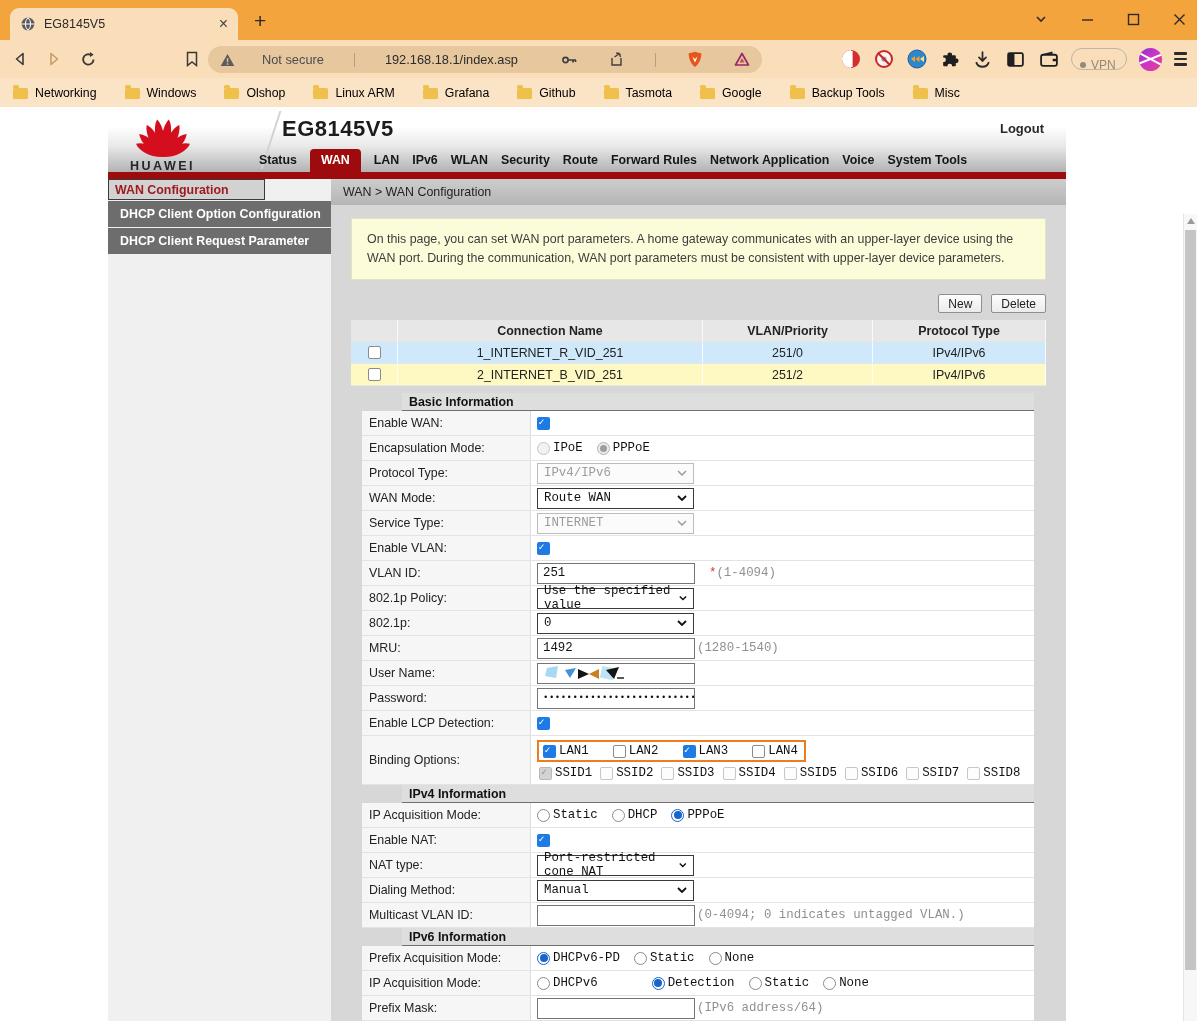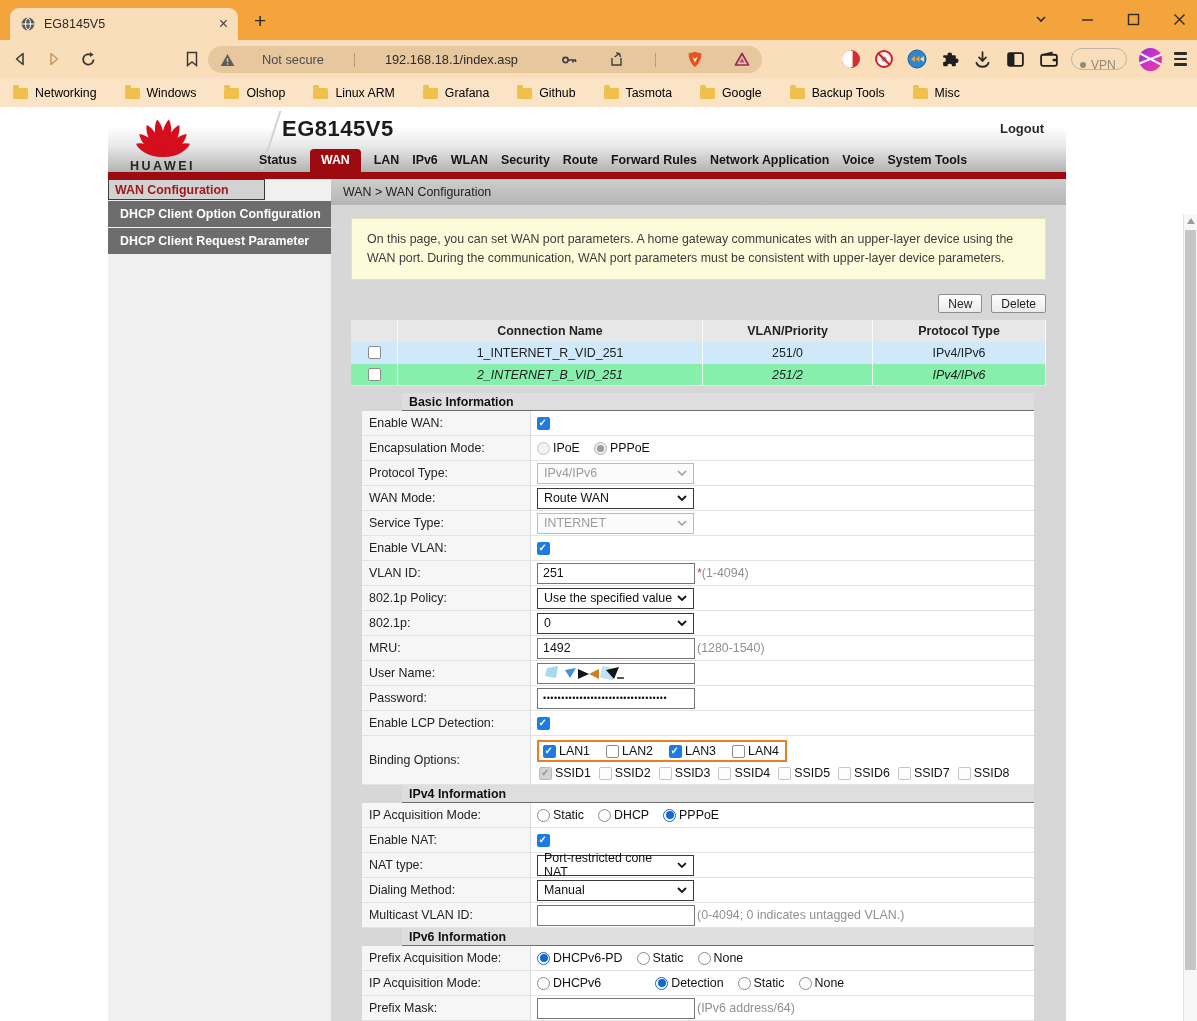--- a/index.html
+++ b/index.html
@@ -64,27 +64,27 @@
   .infobox { margin:13px 20px 0 20px; height:62px; background:#fcfcda; border:1px solid #e4e4bc; padding:11px 15px; font-size:12.4px; color:#3c3c3c; line-height:1.55; }
   .btn-row { margin:14px 20px 0 0; display:flex; justify-content:flex-end; gap:9px; }
   .btn { height:19px; padding:0 9px; border:1px solid #8f8f8f; border-radius:2px; background:linear-gradient(#fdfdfd,#ebebeb); font-size:12px; color:#222; display:inline-flex; align-items:center; }
 
   .tbl { width:695px; margin:7px 0 0 20px; font-size:12.4px; color:#222; }
   .trow { display:flex; height:22px; border-bottom:1px solid #e6e6e6; }
   .trow .c0 { width:47px; } .trow .c1 { width:305px; } .trow .c2 { width:170px; } .trow .c3 { width:173px; }
   .trow > div { display:flex; align-items:center; justify-content:center; border-right:1px solid rgba(255,255,255,0.8); }
   .thead { background:#e7e7e7; font-weight:bold; }
   .rsel { background:#cfe9fb; }
-  .rplain { background:#86efac;font-style:italic; }
+  .rplain { background:#fef9c3; }
 
   .form { width:672px; margin:7px 0 0 31px; }
   .fsection { height:18px; background:#dedede; border-bottom:1px solid #6f6f6f; display:flex; align-items:center; padding-left:7px; font-weight:bold; font-size:12.4px; color:#111;margin-left:40px; }
   .frow { display:flex; align-items:stretch; min-height:25px; border-bottom:1px solid #e3e3e3; background:#fff; }
   .flabel { width:169px; min-width:169px; display:flex; align-items:center; padding-left:7px; background:#f6f6f6; border-right:1px solid #dcdcdc; font-size:12.4px; color:#222; }
-  .fctrl { flex:1; display:flex; align-items:center; padding-left:6px; gap:14px; font-size:12.4px; color:#111; }
+  .fctrl { flex:1; display:flex; align-items:center; padding-left:6px; gap:14px; font-size:12.4px; color:#111;font-family:Liberation Mono, monospace; }
   .fctrl.tall { flex-direction:column; align-items:flex-start; justify-content:center; gap:4px; padding:4px 0 4px 6px; }
 
   .cb { width:13px; height:13px; border-radius:2px; display:inline-block; position:relative; flex:none; }
   .cb.on { background:#1f7be4; }
   .cb.on::after { content:"\2713"; position:absolute; left:1.5px; top:-0.5px; color:#fff; font-size:10px; font-weight:bold; line-height:13px; }
   .cb.off { background:#fff; border:1.5px solid #8b8b8b; }
   .cb.dis-on { background:#d3d3d3; border:1.5px solid #b9b9b9; }
   .cb.dis-on::after { content:"\2713"; position:absolute; left:1px; top:-0.5px; color:#939393; font-size:10px; font-weight:bold; line-height:12px; }
   .cb.dis-off { background:#fdfdfd; border:1.5px solid #c6c6c6; }
 
@@ -97,21 +97,21 @@
 
   .opt { display:inline-flex; align-items:center; gap:3px; }
   .gap-wide { margin-right:40px; }
 
   .sel { width:157px; height:21px; border:1px solid #3a3a3a; background:#fff; display:inline-flex; align-items:center; justify-content:space-between; padding:0 6px; font-size:12.4px; color:#111; }
   .sel.dis { border-color:#bcbcbc; background:#fbfbfb; color:#9c9c9c; }
   .inp { width:158px; height:21px; border:1px solid #757575; background:#fff; display:inline-flex; align-items:center; padding:0 5px; font-size:12.4px; color:#111; overflow:hidden; }
   .inp.pwd { font-size:9px; letter-spacing:0.5px; color:#111; }
   .hint { color:#909090; margin-left:2px; }
   .star { color:#e03131; }
-  .lanbox { display:inline-flex; align-items:center; border:2px solid #ed7d1f; padding:2px 6px 2px 4px; gap:16px; }
+  .lanbox { display:inline-flex; align-items:center; border:2px solid #ed7d1f; padding:2px 6px 2px 4px; gap:24px; }
   .ssidline { display:inline-flex; align-items:center; gap:8px; margin-left:2px; }
 
   
   .scrollbar { position:absolute; right:0; top:107px; width:14px; height:914px; background:#f7f7f7; border-left:1px solid #e3e3e3; }
   .sb-arrow { position:absolute; top:4px; left:3px; width:0; height:0; border-left:4px solid transparent; border-right:4px solid transparent; border-bottom:6px solid #9a9a9a; }
   .sb-thumb { position:absolute; top:16px; left:1px; width:11px; height:740px; background:#c5c5c5; }
 </style>
 </head>
 <body>
 
@@ -448,21 +448,21 @@
 
           <div class="frow">
             <div class="flabel">Enable VLAN:</div>
             <div class="fctrl">
                 <span class="cb on"></span>
               </div>
           </div>
 
           <div class="frow">
             <div class="flabel">VLAN ID:</div>
-            <div class="fctrl" style="gap:0">
+            <div class="fctrl" style="gap:12px">
               <span class="inp">
                   <span>251</span>
                 </span>
               <span class="hint"><span class="star">*</span><span>(1-4094)</span></span>
             </div>
           </div>
 
           <div class="frow">
             <div class="flabel">802.1p Policy:</div>
             <div class="fctrl">

